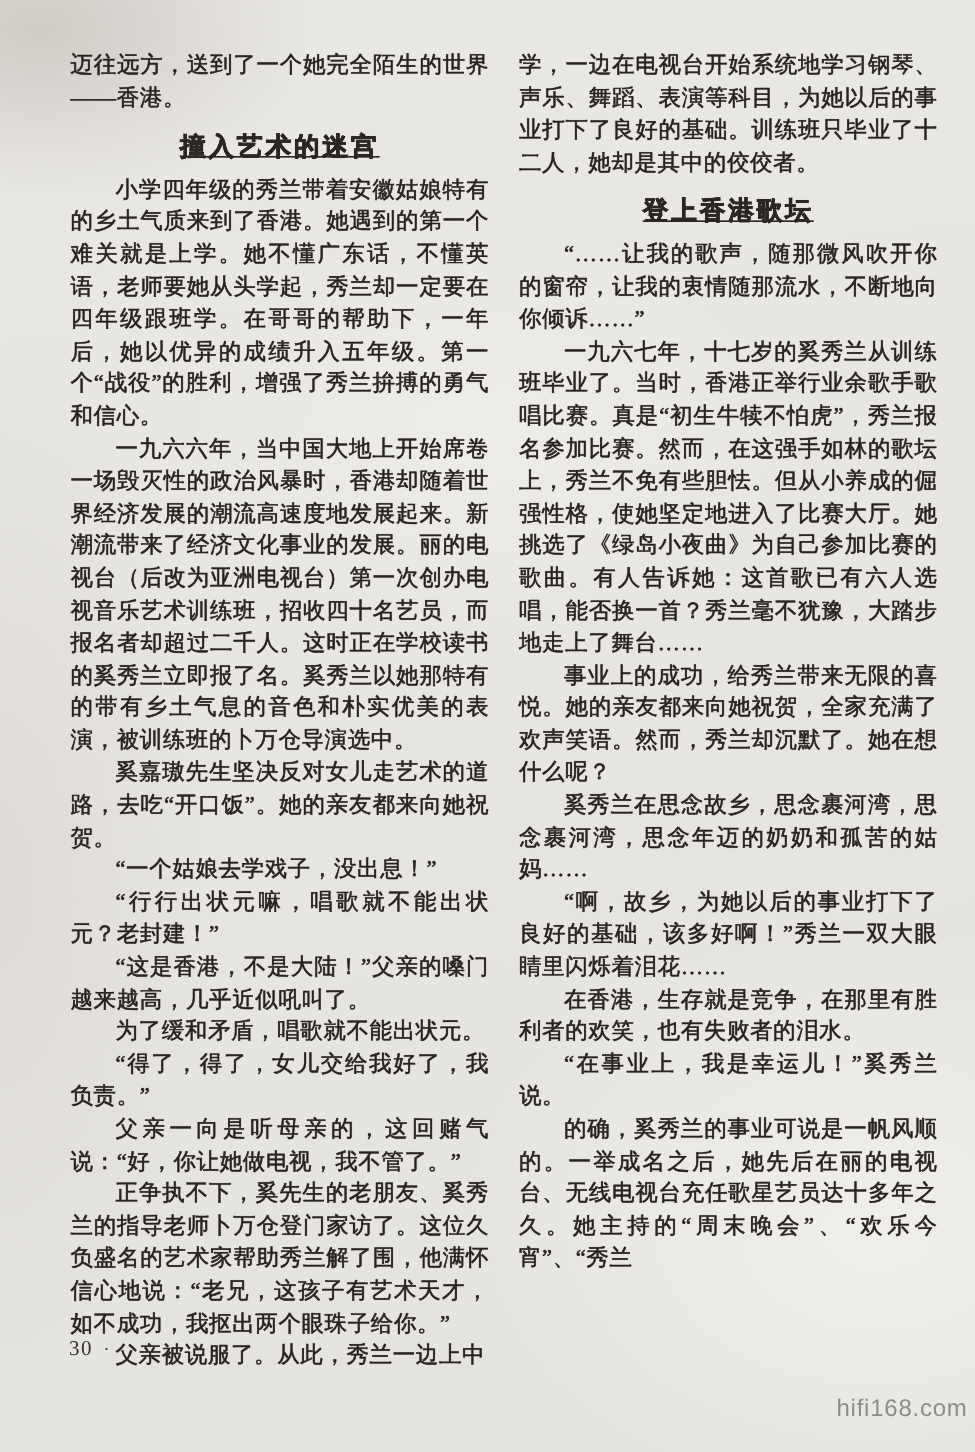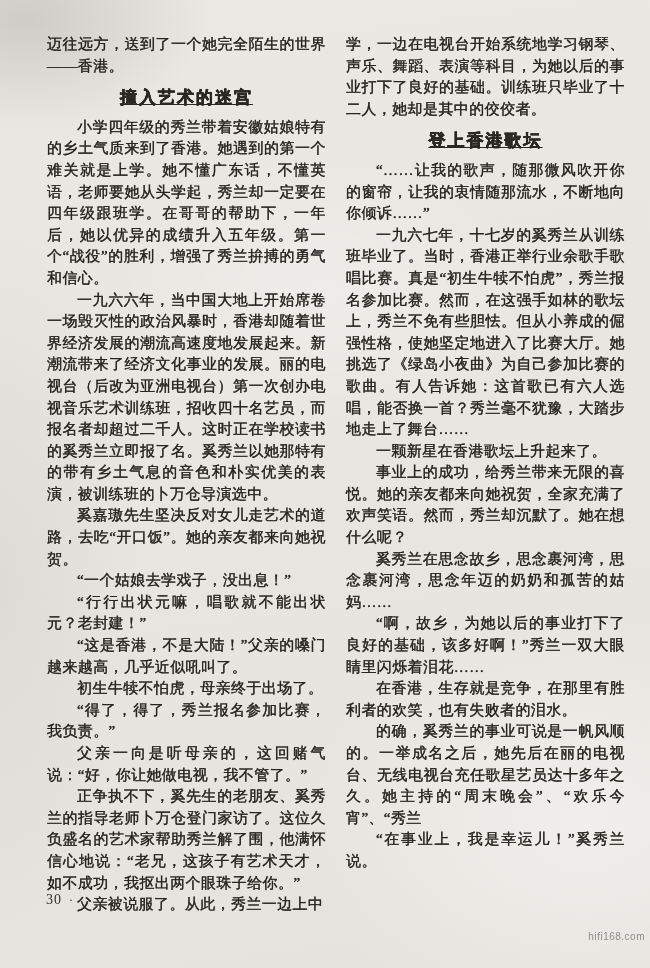--- a/index.html
+++ b/index.html
@@ -60,58 +60,57 @@
     letter-spacing: 1px;
     color: #33302c;
     margin-top: 10px;
   }
   .page-number .dot { margin-left: 7px; font-size: 12px; }
   .watermark {
     position: absolute;
     right: 5px;
     top: 931px;
     font-family: "Liberation Sans", "DejaVu Sans", sans-serif;
-    font-size: 10px;
+    font-size: 16px;
     color: #8d8d8c;
     letter-spacing: 0.5px;
   }
 </style>
 </head>
 <body>
 
 <div class="page">
 
   <div class="col col-left">
     <p class="no-indent">迈往远方，送到了一个她完全陌生的世界——香港。</p>
     <h2 class="heading">撞入艺术的迷宫</h2>
     <p>小学四年级的秀兰带着安徽姑娘特有的乡土气质来到了香港。她遇到的第一个难关就是上学。她不懂广东话，不懂英语，老师要她从头学起，秀兰却一定要在四年级跟班学。在哥哥的帮助下，一年后，她以优异的成绩升入五年级。第一个“战役”的胜利，增强了秀兰拚搏的勇气和信心。</p>
     <p>一九六六年，当中国大地上开始席卷一场毁灭性的政治风暴时，香港却随着世界经济发展的潮流高速度地发展起来。新潮流带来了经济文化事业的发展。丽的电视台（后改为亚洲电视台）第一次创办电视音乐艺术训练班，招收四十名艺员，而报名者却超过二千人。这时正在学校读书的奚秀兰立即报了名。奚秀兰以她那特有的带有乡土气息的音色和朴实优美的表演，被训练班的卜万仓导演选中。</p>
     <p>奚嘉璈先生坚决反对女儿走艺术的道路，去吃“开口饭”。她的亲友都来向她祝贺。</p>
     <p>“一个姑娘去学戏子，没出息！”</p>
     <p>“行行出状元嘛，唱歌就不能出状元？老封建！”</p>
     <p>“这是香港，不是大陆！”父亲的嗓门越来越高，几乎近似吼叫了。</p>
-    <p>初生牛犊不怕虎，母亲终于出场了。</p>
-    <p>“得了，得了，秀兰报名参加比赛，我负责。”</p>
+    <p>为了缓和矛盾，唱歌就不能出状元。</p>
+    <p>“得了，得了，女儿交给我好了，我负责。”</p>
     <p>父亲一向是听母亲的，这回赌气说：“好，你让她做电视，我不管了。”</p>
     <p>正争执不下，奚先生的老朋友、奚秀兰的指导老师卜万仓登门家访了。这位久负盛名的艺术家帮助秀兰解了围，他满怀信心地说：“老兄，这孩子有艺术天才，如不成功，我抠出两个眼珠子给你。”</p>
     <p>父亲被说服了。从此，秀兰一边上中</p>
   </div>
 
   <div class="col col-right">
     <p class="no-indent">学，一边在电视台开始系统地学习钢琴、声乐、舞蹈、表演等科目，为她以后的事业打下了良好的基础。训练班只毕业了十二人，她却是其中的佼佼者。</p>
     <h2 class="heading">登上香港歌坛</h2>
     <p>“……让我的歌声，随那微风吹开你的窗帘，让我的衷情随那流水，不断地向你倾诉……”</p>
     <p>一九六七年，十七岁的奚秀兰从训练班毕业了。当时，香港正举行业余歌手歌唱比赛。真是“初生牛犊不怕虎”，秀兰报名参加比赛。然而，在这强手如林的歌坛上，秀兰不免有些胆怯。但从小养成的倔强性格，使她坚定地进入了比赛大厅。她挑选了《绿岛小夜曲》为自己参加比赛的歌曲。有人告诉她：这首歌已有六人选唱，能否换一首？秀兰毫不犹豫，大踏步地走上了舞台……</p>
-    <p>一颗新星在香港歌坛上升起来了。</p>
     <p>事业上的成功，给秀兰带来无限的喜悦。她的亲友都来向她祝贺，全家充满了欢声笑语。然而，秀兰却沉默了。她在想什么呢？</p>
     <p>奚秀兰在思念故乡，思念裹河湾，思念裹河湾，思念年迈的奶奶和孤苦的姑妈……</p>
     <p>“啊，故乡，为她以后的事业打下了良好的基础，该多好啊！”秀兰一双大眼睛里闪烁着泪花……</p>
     <p>在香港，生存就是竞争，在那里有胜利者的欢笑，也有失败者的泪水。</p>
+    <p>“在事业上，我是幸运儿！”奚秀兰说。</p>
     <p>的确，奚秀兰的事业可说是一帆风顺的。一举成名之后，她先后在丽的电视台、无线电视台充任歌星艺员达十多年之久。她主持的“周末晚会”、“欢乐今宵”、“秀兰</p>
-    <p>“在事业上，我是幸运儿！”奚秀兰说。</p>
   </div>
 
   <div class="page-number">
     <span>30</span><span class="dot">·</span>
   </div>
 
   <div class="watermark">hifi168.com</div>
 
 </div>
 

